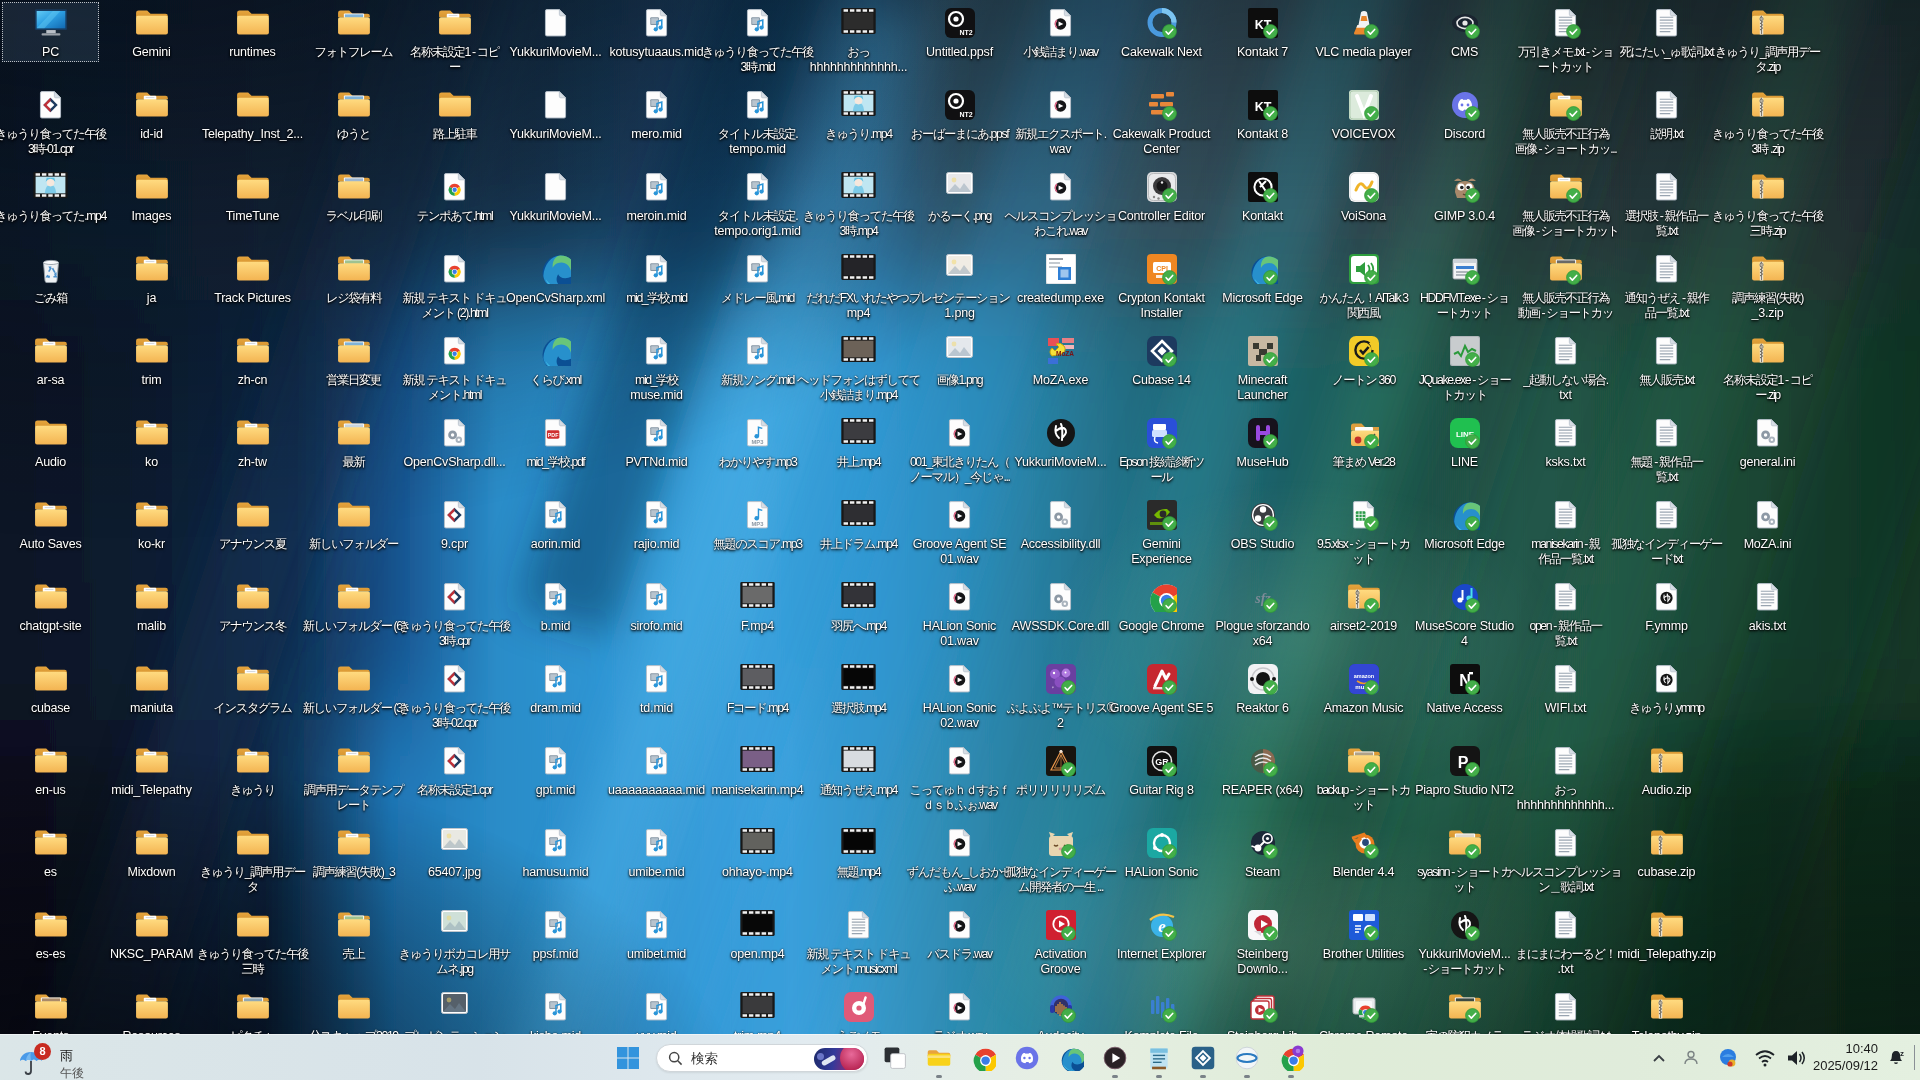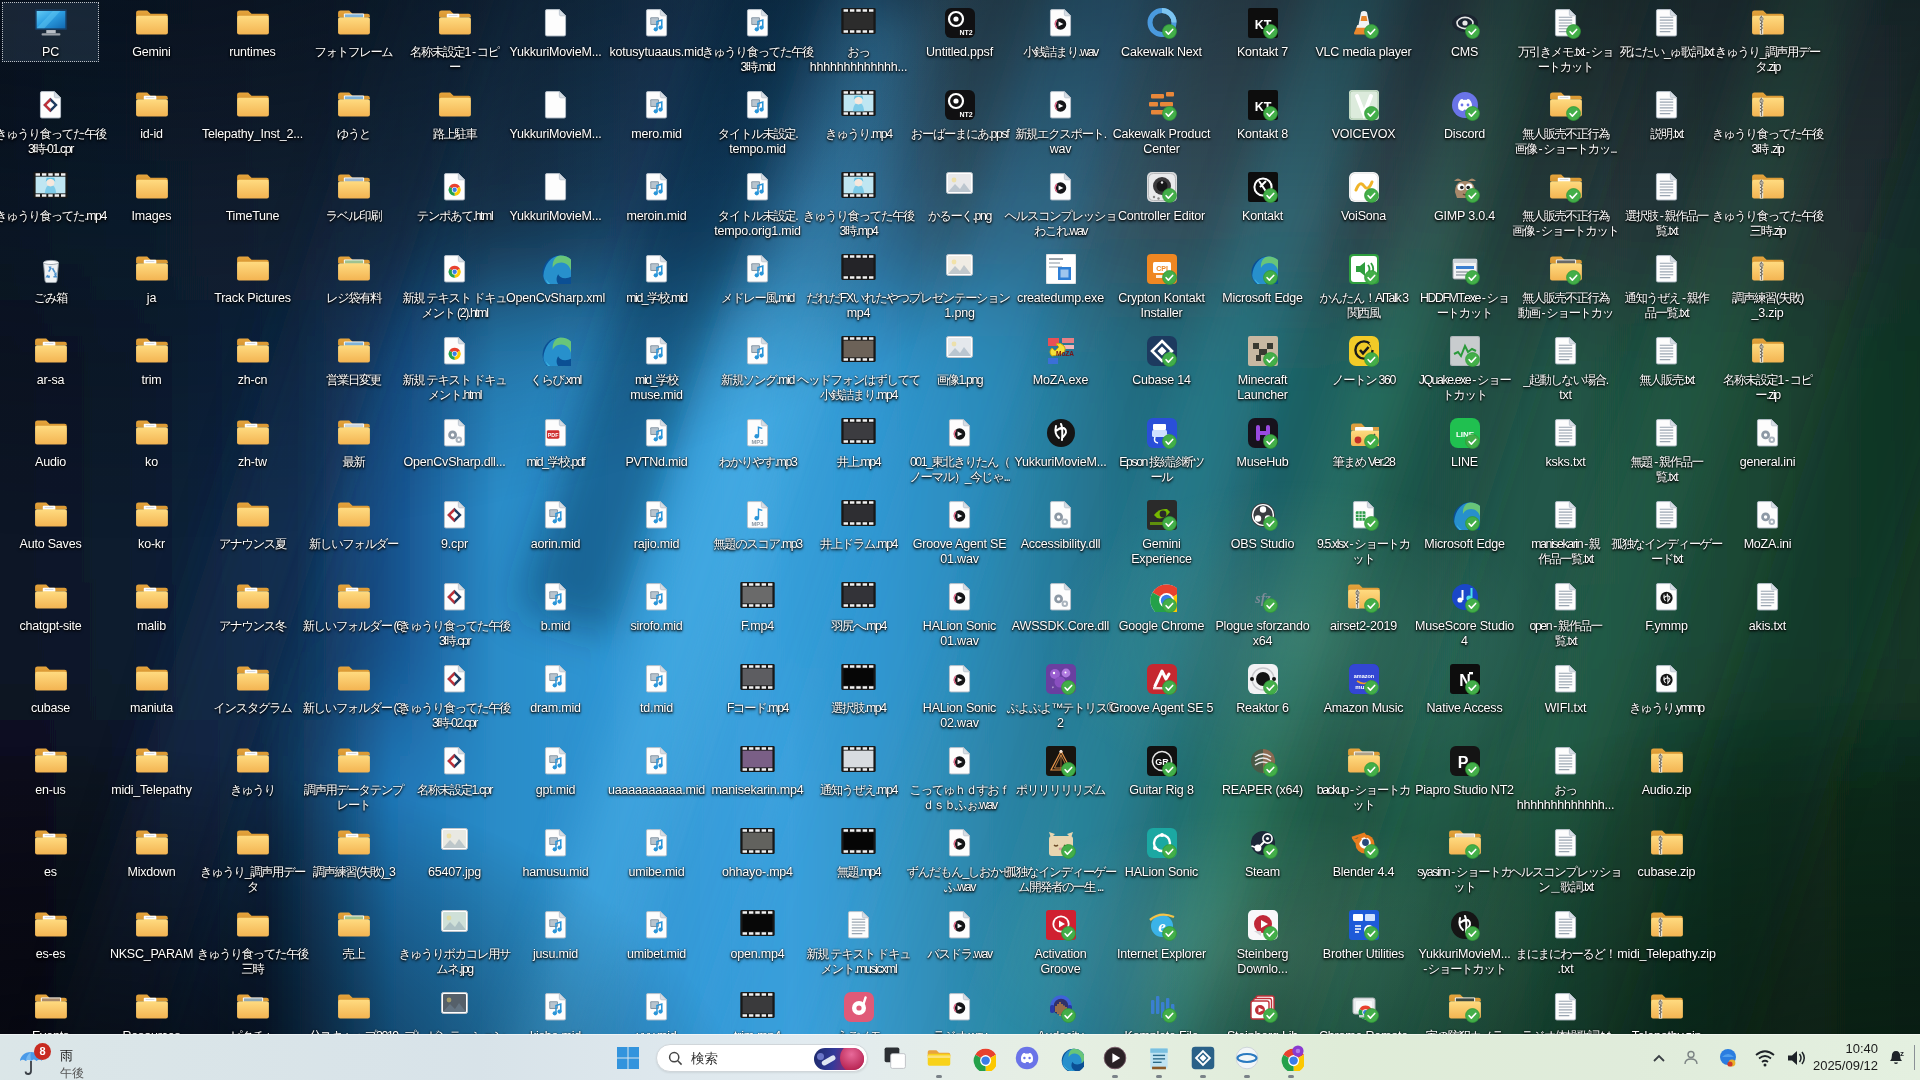--- a/index.html
+++ b/index.html
@@ -1090,21 +1090,21 @@
       </div>
     </div>
     <div class="cell" style="left:505px;top:910px">
       <div class="ic">
         <svg width="23" height="30" viewBox="0 0 24 30" style="">
           <use href="#file"></use>
           <use href="#midg"></use>
         </svg>
       </div>
       <div class="lb">
-        <div class="ln">jusu.mid</div>
+        <div class="ln">ppsf.mid</div>
       </div>
     </div>
     <div class="cell" style="left:505px;top:992px">
       <div class="ic">
         <svg width="23" height="30" viewBox="0 0 24 30" style="">
           <use href="#file"></use>
           <use href="#midg"></use>
         </svg>
       </div>
       <div class="lb">

